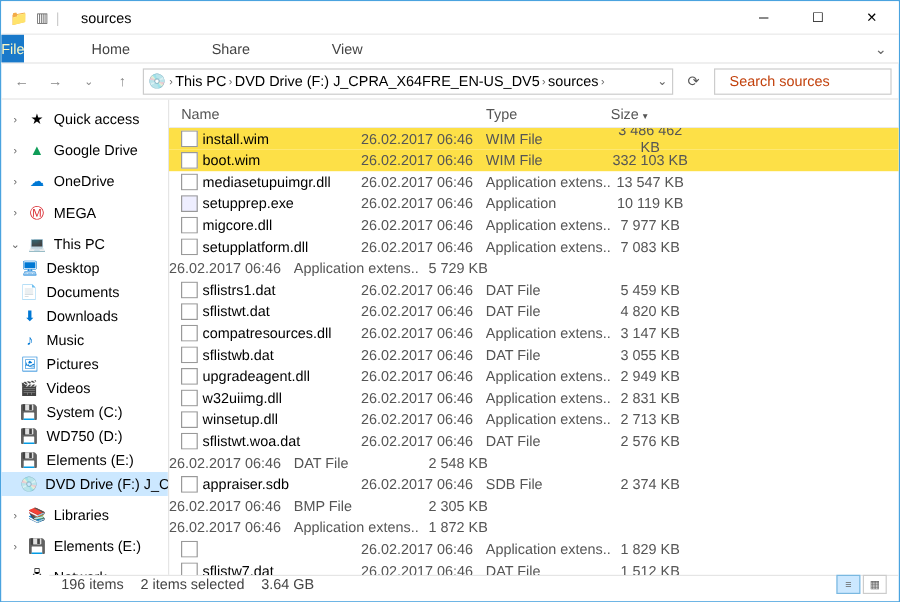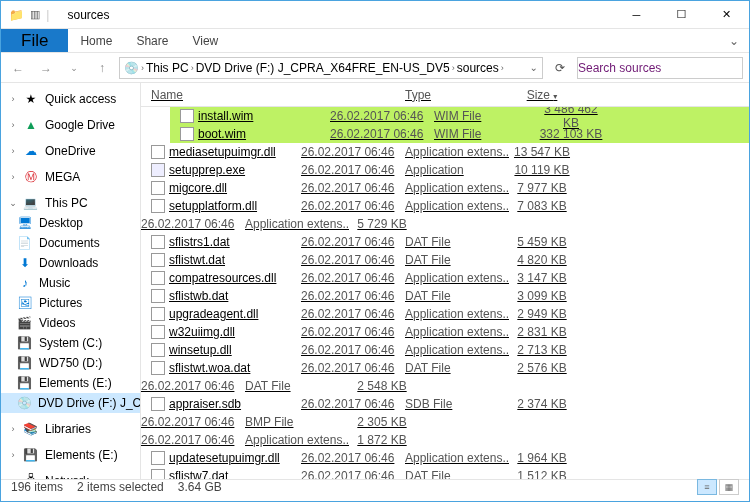--- a/index.html
+++ b/index.html
@@ -5,60 +5,60 @@
 * { margin: 0; padding: 0; box-sizing: border-box; font-family: "Segoe UI", Tahoma, sans-serif; }
 body { width: 750px; height: 502px; background: #fff; font-size: 12px; color: #000; overflow: hidden; border: 1px solid #4aa3df; }
 
 .titlebar { height: 28px; display: flex; align-items: center; background: #fff; border-bottom: 1px solid #e5e5e5; }
 .titlebar .icons-left { display: flex; align-items: center; gap: 6px; padding-left: 8px; }
 .titlebar .title-text { margin-left: 12px; font-size: 12px; }
 .titlebar .win-controls { margin-left: auto; display: flex; }
 .titlebar .win-controls div { width: 45px; height: 28px; display: flex; align-items: center; justify-content: center; font-size: 11px; }
 
 .ribbon { height: 24px; display: flex; align-items: stretch; background: #fff; border-bottom: 1px solid #e5e5e5; }
-.ribbon .file-tab { background: #1979ca; color: #000000; padding: 0 20px; display: flex; align-items: center; font-size: 17px; }
-.ribbon .tab { padding: 0 12px; display: flex; align-items: center; color: #444; font-size: 12px; }
+.ribbon .file-tab { background: #1979ca; color: #fef9c3; padding: 0 0; display: flex; align-items: center; font-size: 12px; }
+.ribbon .tab { padding: 0 12px; display: flex; align-items: center; color: #444; font-size: 12px; margin-left: 44px; }
 .ribbon .expand { margin-left: auto; padding: 0 10px; display: flex; align-items: center; color: #666; }
 
 .navbar { height: 30px; display: flex; align-items: center; gap: 6px; padding: 0 6px; border-bottom: 1px solid #e5e5e5; }
 .navbar .nav-arrow { width: 22px; height: 22px; display: flex; align-items: center; justify-content: center; color: #888; }
 .navbar .addressbar { flex: 1; height: 22px; border: 1px solid #ccc; display: flex; align-items: center; padding: 0 4px; gap: 2px; overflow: hidden; }
 .navbar .addressbar .crumb { display: flex; align-items: center; gap: 2px; white-space: nowrap; }
 .navbar .addressbar .chev { color: #666; font-size: 9px; }
 .navbar .refresh { width: 22px; display:flex; justify-content:center; color:#555;}
-.navbar .searchbox { width: 166px; height: 22px; border: 1px solid #ccc; padding: 0 0; color: #701a75; display: flex; align-items: center; }
+.navbar .searchbox { width: 148px; height: 22px; border: 1px solid #ccc; padding: 0 12px; color: #c2410c; display: flex; align-items: center; }
 
 .body { display: flex; height: calc(100% - 28px - 24px - 30px - 22px); }
 .sidebar { width: 140px; border-right: 1px solid #e5e5e5; overflow-y: auto; padding: 6px 0; }
 .sidebar .item { display: flex; align-items: center; gap: 6px; padding: 2px 8px 2px 16px; white-space: nowrap; overflow: hidden; }
 .sidebar .item.group { padding-left: 8px; margin-top: 6px; }
 .sidebar .item.group:first-child { margin-top: 0; }
 .sidebar .item.selected { background: #cce8ff; }
 .sidebar .chev { width:8px; color:#666; font-size:9px; text-align:center;}
 .sidebar .ic { width: 16px; height: 16px; display: flex; align-items: center; justify-content: center; font-size: 12px; }
 
-.main { flex: 1; display: flex; flex-direction: column; overflow: hidden; text-decoration: underline; }
+.main { flex: 1; display: flex; flex-direction: column; overflow: hidden; }
 .colheaders { height: 24px; display: flex; align-items: center; border-bottom: 1px solid #e5e5e5; color: #555; flex-shrink:0;}
 .col-name { width: 160px; padding-left: 10px; }
 .col-date { width: 104px; margin-top: 48px; }
 .col-type { width: 104px; }
-.col-size { width: 80px; text-align: center; padding-right: 14px; }
+.col-size { width: 80px; text-align: left; padding-right: 14px; }
 .colheaders .sorted::after { content: ""; position:relative; }
 .rows { overflow-y: scroll; flex: 1; }
 .row { display: flex; height: 18px; align-items: center; }
-.row.selected { background: #bef264; margin-left: 29px; }
+.row.selected { background: #fde047; }
 .row .c-name { width: 160px; padding-left: 10px; display: flex; align-items: center; gap: 4px; white-space: nowrap; overflow: hidden; }
 .row .c-date { width: 104px; color: #555; }
 .row .c-type { width: 104px; color: #555; white-space: nowrap; overflow: hidden; }
 .row .c-size { width: 80px; text-align: center; padding-right: 14px; color: #555; }
 .row .fileic { width: 14px; height: 14px; background: #fff; border: 1px solid #999; flex-shrink:0;}
 .row .fileic.bmp { background: linear-gradient(#7cc,#39c); border-color:#39c;}
 .row .fileic.exe { background:#eef; }
 
-.statusbar { height: 14px; border-top: 1px solid #e5e5e5; display: flex; align-items: center; padding: 0 10px; gap: 14px; color: #444; }
+.statusbar { height: 14px; border-top: 1px solid #e5e5e5; display: flex; align-items: center; padding: 0 10px; gap: 14px; color: #444; margin-left: 40px; }
 .statusbar .views { margin-left:auto; display:flex; gap:2px;}
 .statusbar .views div { width:20px;height:16px;border:1px solid #ccc; display:flex;align-items:center;justify-content:center;font-size:9px;color:#666;}
 .statusbar .views div.active{background:#cce8ff;border-color:#7ab8e0;}
 
 ::-webkit-scrollbar { width: 16px; }
 ::-webkit-scrollbar-track { background: #f0f0f0; }
 ::-webkit-scrollbar-thumb { background: #c2c2c2; }
 </style>
 </head>
 <body>
@@ -284,21 +284,21 @@
           <div class="c-type">Application extens...</div>
           <div class="c-size">3 147 KB</div>
         </div>
         <div class="row">
           <div class="c-name">
             <span class="fileic "></span>
             <span>sflistwb.dat</span>
           </div>
           <div class="c-date">26.02.2017 06:46</div>
           <div class="c-type">DAT File</div>
-          <div class="c-size">3 099 KB</div>
+          <div class="c-size">3 055 KB</div>
         </div>
         <div class="row">
           <div class="c-name">
             <span class="fileic "></span>
             <span>upgradeagent.dll</span>
           </div>
           <div class="c-date">26.02.2017 06:46</div>
           <div class="c-type">Application extens...</div>
           <div class="c-size">2 949 KB</div>
         </div>
@@ -349,25 +349,24 @@
           <div class="c-size">2 305 KB</div>
         </div>
         <div class="row">
           <div class="c-date">26.02.2017 06:46</div>
           <div class="c-type">Application extens...</div>
           <div class="c-size">1 872 KB</div>
         </div>
         <div class="row">
           <div class="c-name">
             <span class="fileic "></span>
-            <span>updatesetupuimgr.dll</span>
-          </div>
-          <div class="c-date">26.02.2017 06:46</div>
-          <div class="c-type">Application extens...</div>
-          <div class="c-size">1 964 KB</div>
+          </div>
+          <div class="c-date">26.02.2017 06:46</div>
+          <div class="c-type">Application extens...</div>
+          <div class="c-size">1 829 KB</div>
         </div>
         <div class="row">
           <div class="c-name">
             <span class="fileic "></span>
             <span>sflistw7.dat</span>
           </div>
           <div class="c-date">26.02.2017 06:46</div>
           <div class="c-type">DAT File</div>
           <div class="c-size">1 512 KB</div>
         </div>

